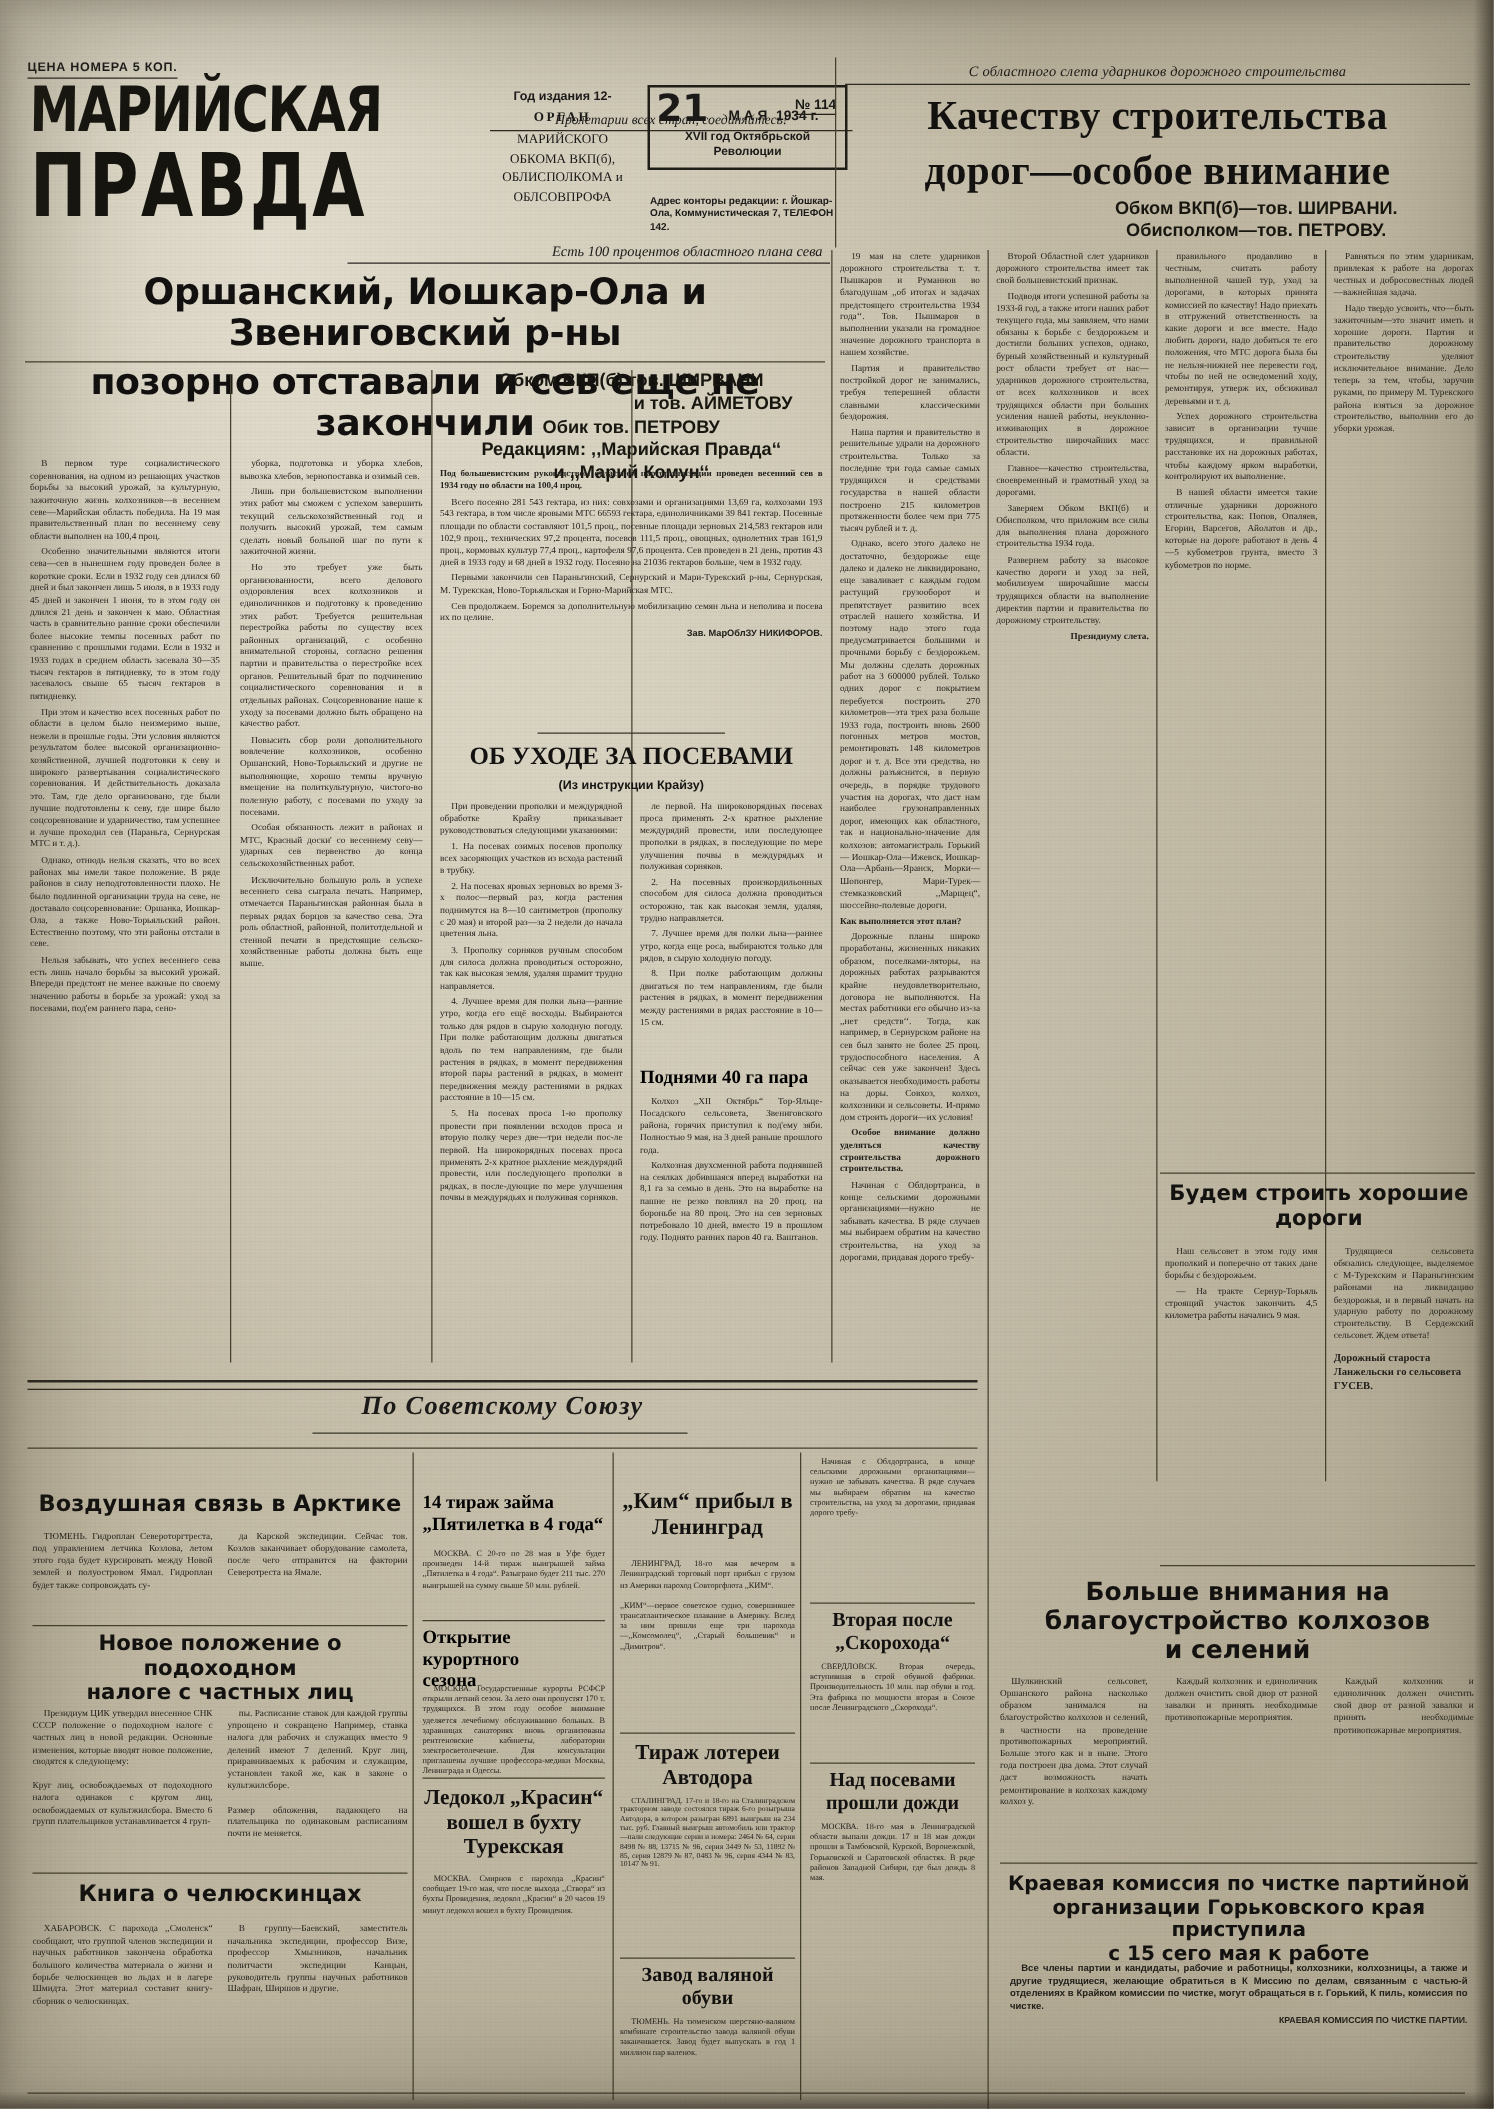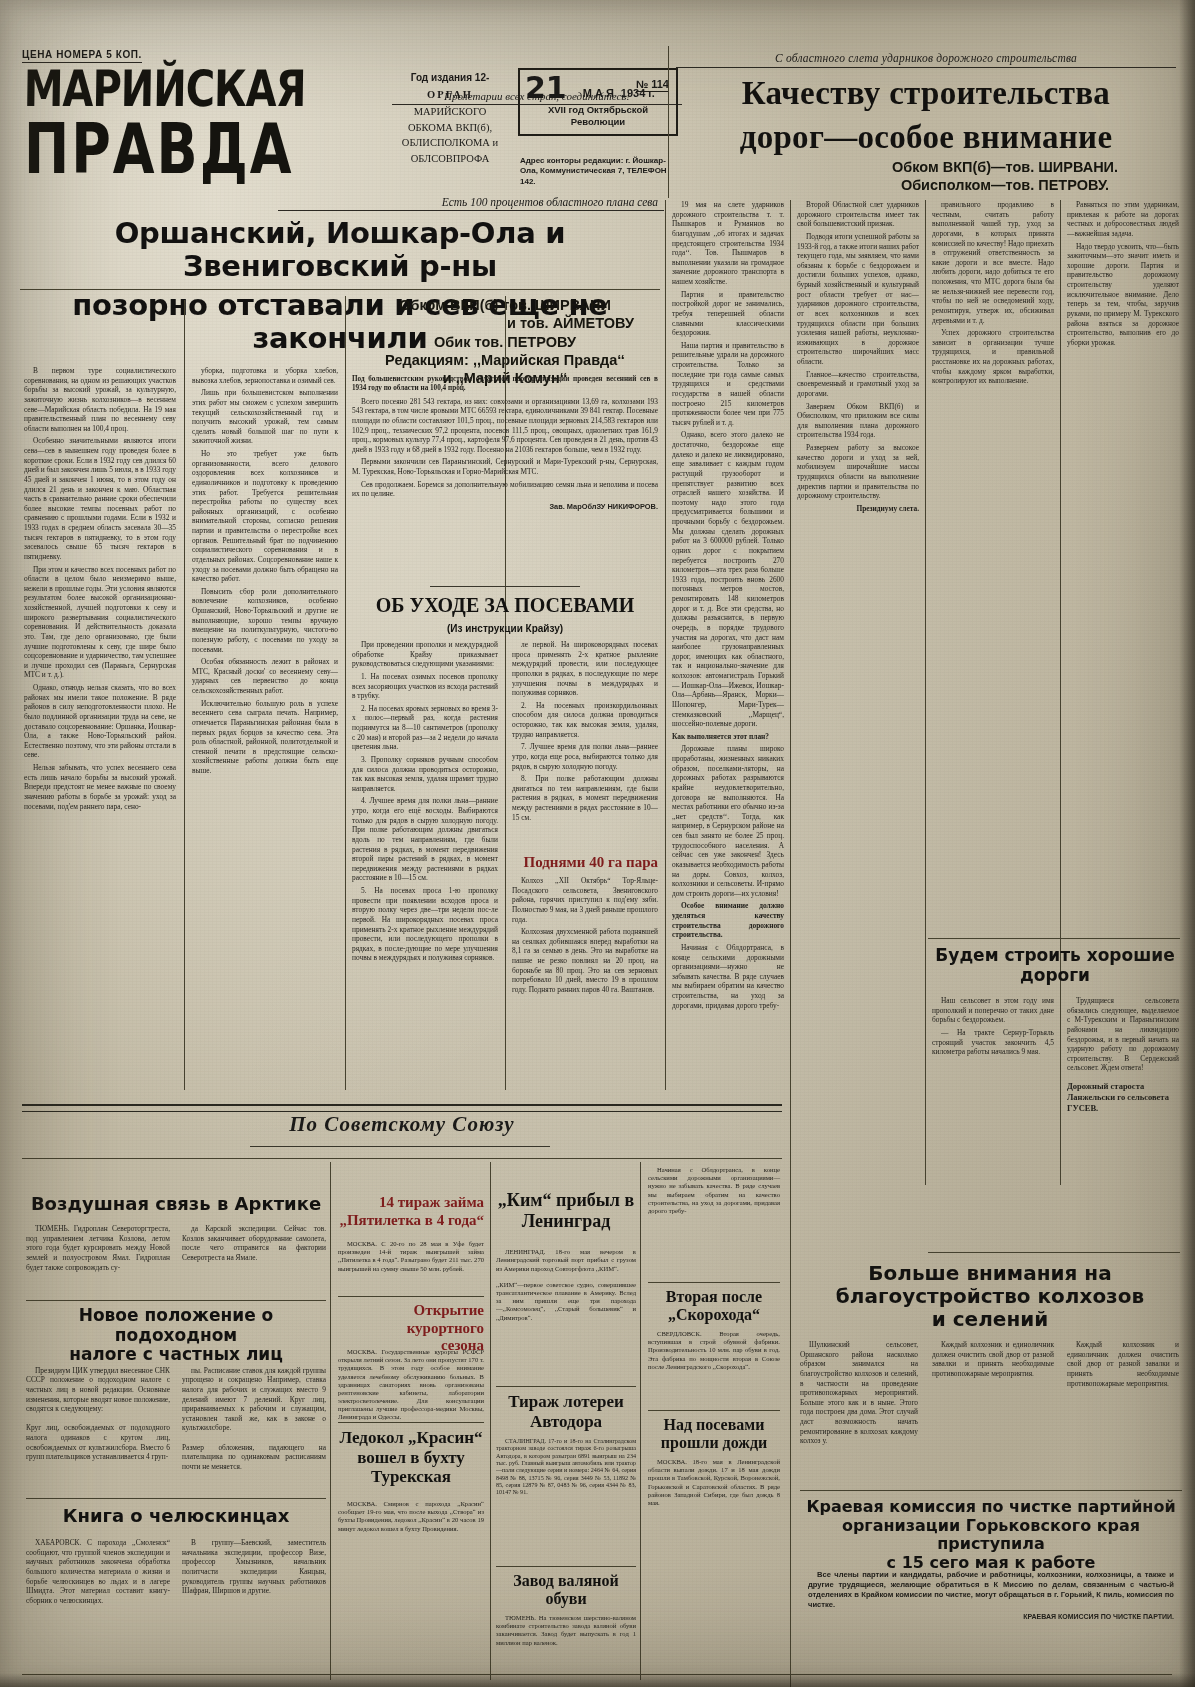--- a/index.html
+++ b/index.html
@@ -93,22 +93,22 @@
   .hsep{position:absolute;border-top:1.3px solid #46422f;}
 
   .subhead-serif{font-family:"Liberation Serif",serif;font-weight:bold;text-align:center;
     font-size:16px;line-height:1.22;letter-spacing:.2px;color:#17160f;}
   .subhead-sans{font-family:"Liberation Sans",sans-serif;font-weight:bold;text-align:center;
     font-size:14.5px;line-height:1.26;color:#17160f;}
   .headline-sans-b{font-family:"DejaVu Sans",sans-serif;font-weight:bold;text-align:center;
     font-size:19px;line-height:1.16;color:#131210;}
   .headline-serif-b{font-family:"Liberation Serif",serif;font-weight:bold;text-align:center;
     font-size:20px;line-height:1.15;color:#131210;}
-  .headline-md{font-family:"Liberation Serif",serif;font-weight:bold;text-align:right;
-    font-size:15px;line-height:1.18;color:#7f1d1d;}
+  .headline-md{font-family:"Liberation Serif",serif;font-weight:bold;text-align:left;
+    font-size:15px;line-height:1.18;color:#000000;}
   .headline-xs{font-family:"Liberation Sans",sans-serif;font-weight:bold;text-align:center;
     font-size:10px;line-height:1.25;color:#151410;}
   .sig{text-align:right;font-weight:bold;font-size:7.4px;font-family:"Liberation Sans",sans-serif;}
   .sig-c{text-align:left;font-weight:bold;font-size:8.5px;font-family:Liberation Serif, serif;}
   .addr-line{font-family:"Liberation Sans",sans-serif;font-weight:bold;}
 
   .section-title-it{font-family:"Liberation Serif",serif;font-style:italic;font-weight:bold;
     font-size:21px;text-align:center;letter-spacing:1px;}
   .orn{height:5px;border-top:2.4px solid #2a2820;border-bottom:1px solid #2a2820;}
   .orn-sm{height:3px;border-top:1.6px solid #39362b;}
@@ -262,20 +262,21 @@
     <p>Подводя итоги успешной работы за 1933-й год, а также итоги наших работ текущего года, мы заявляем, что нами обязаны к борьбе с бездорожьем и достигли больших успехов, однако, бурный хозяйственный и культурный рост области требует от нас—ударников дорожного строительства, от всех колхозников и всех трудящихся области при больших усиления нашей работы, неуклонно-изживающих в дорожное строительство широчайших масс области.</p>
     <p>Главное—качество строительства, своевременный и грамотный уход за дорогами.</p>
     <p>Заверяем Обком ВКП(б) и Обисполком, что приложим все силы для выполнения плана дорожного строительства 1934 года.</p>
     <p>Развернем работу за высокое качество дороги и уход за ней, мобилизуем широчайшие массы трудящихся области на выполнение директив партии и правительства по дорожному строительству.</p>
     <p class="ni" style="text-align:right;font-weight:bold;">Президиуму слета.</p>
   </div>
 
   <div class="col" style="left:932px;top:200px;width:122px;">
     <p>правильного продавливо в честным, считать работу выполненной чашей тур, уход за дорогами, в которых принята комиссией по качеству! Надо приехать в отгружений ответственность за какие дороги и все вместе. Надо любить дороги, надо добиться те его положения, что МТС дорога была бы не нельзя-нижней нее перевести год, чтобы по ней не осведомений ходу, ремонтируя, утверж их, обсиживал деревьями и т. д.</p>
     <p>Успех дорожного строительства зависит в организации тучше трудящихся, и правильной расстановке их на дорожных работах, чтобы каждому ярком выработки, контролируют их выполнение.</p>
+    <p>В нашей области имеется такие отличные ударники дорожного строительства, как: Попов, Опаляев, Егорин, Варсегов, Айолатов и др., которые на дороге работают в день 4—5 кубометров грунта, вместо 3 кубометров по норме.</p>
   </div>
 
   <div class="col" style="left:1067px;top:200px;width:112px;">
     <p>Равняться по этим ударникам, привлекая к работе на дорогах честных и добросовестных людей—важнейшая задача.</p>
     <p>Надо твердо усвоить, что—быть зажиточным—это значит иметь и хорошие дороги. Партия и правительство дорожному строительству уделяют исключительное внимание. Дело теперь за тем, чтобы, заручив руками, по примеру М. Турекского района взяться за дорожное строительство, выполнив его до уборки урожая.</p>
   </div>
 
   <div class="hsep" style="left:928px;top:938px;width:252px;"></div>
   <div class="headline-sans-b" style="position:absolute;left:930px;top:946px;width:250px;font-size:17px;">Будем строить хорошие дороги</div>
   <div class="col" style="left:932px;top:996px;width:122px;">

